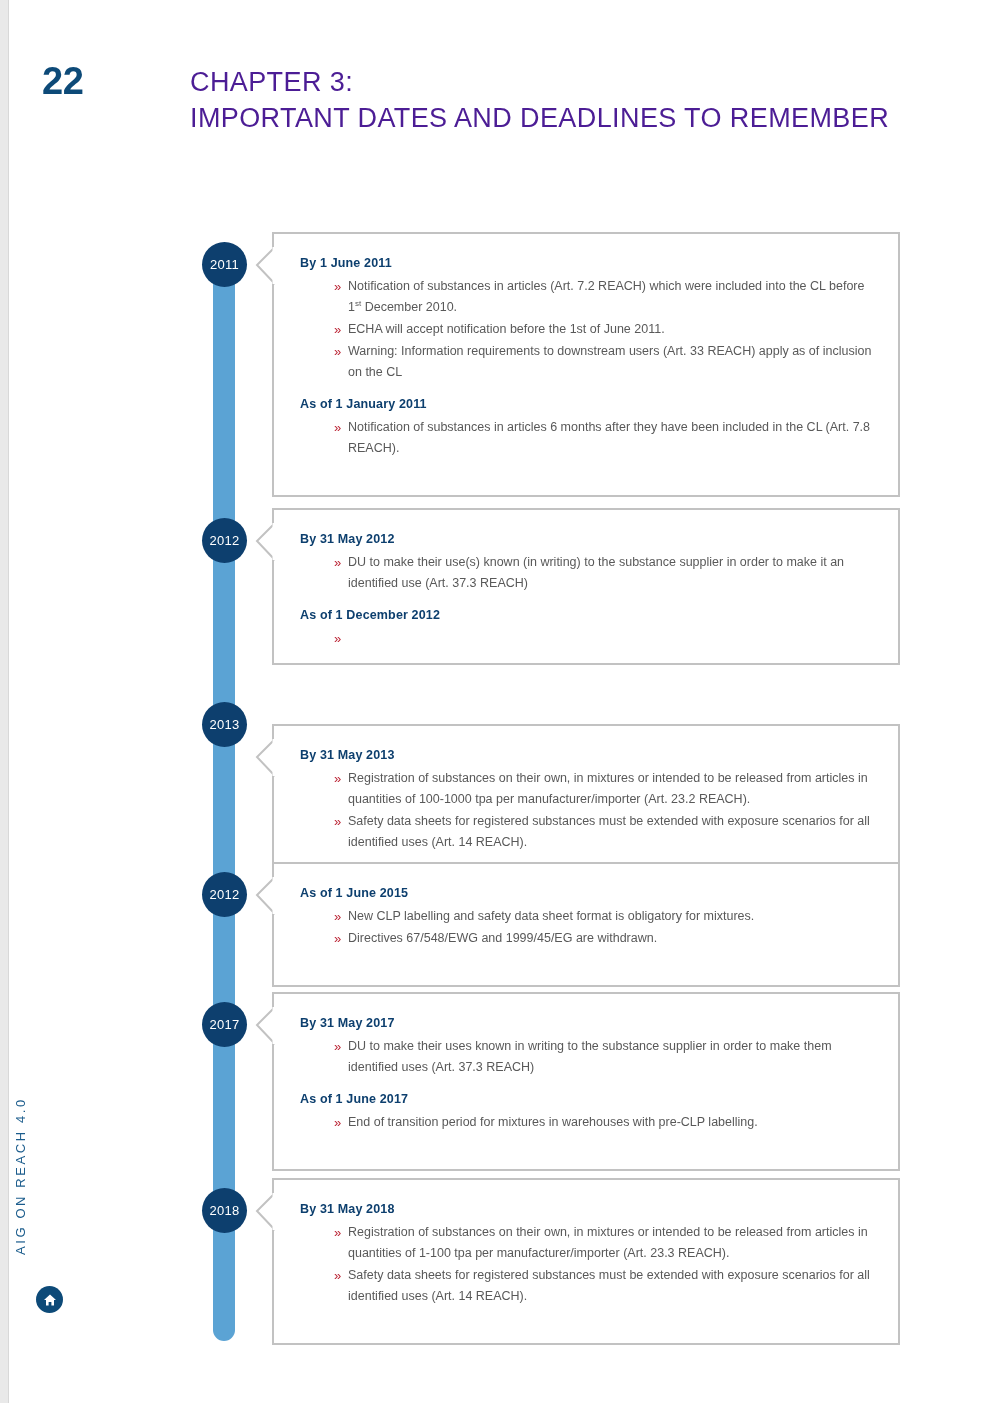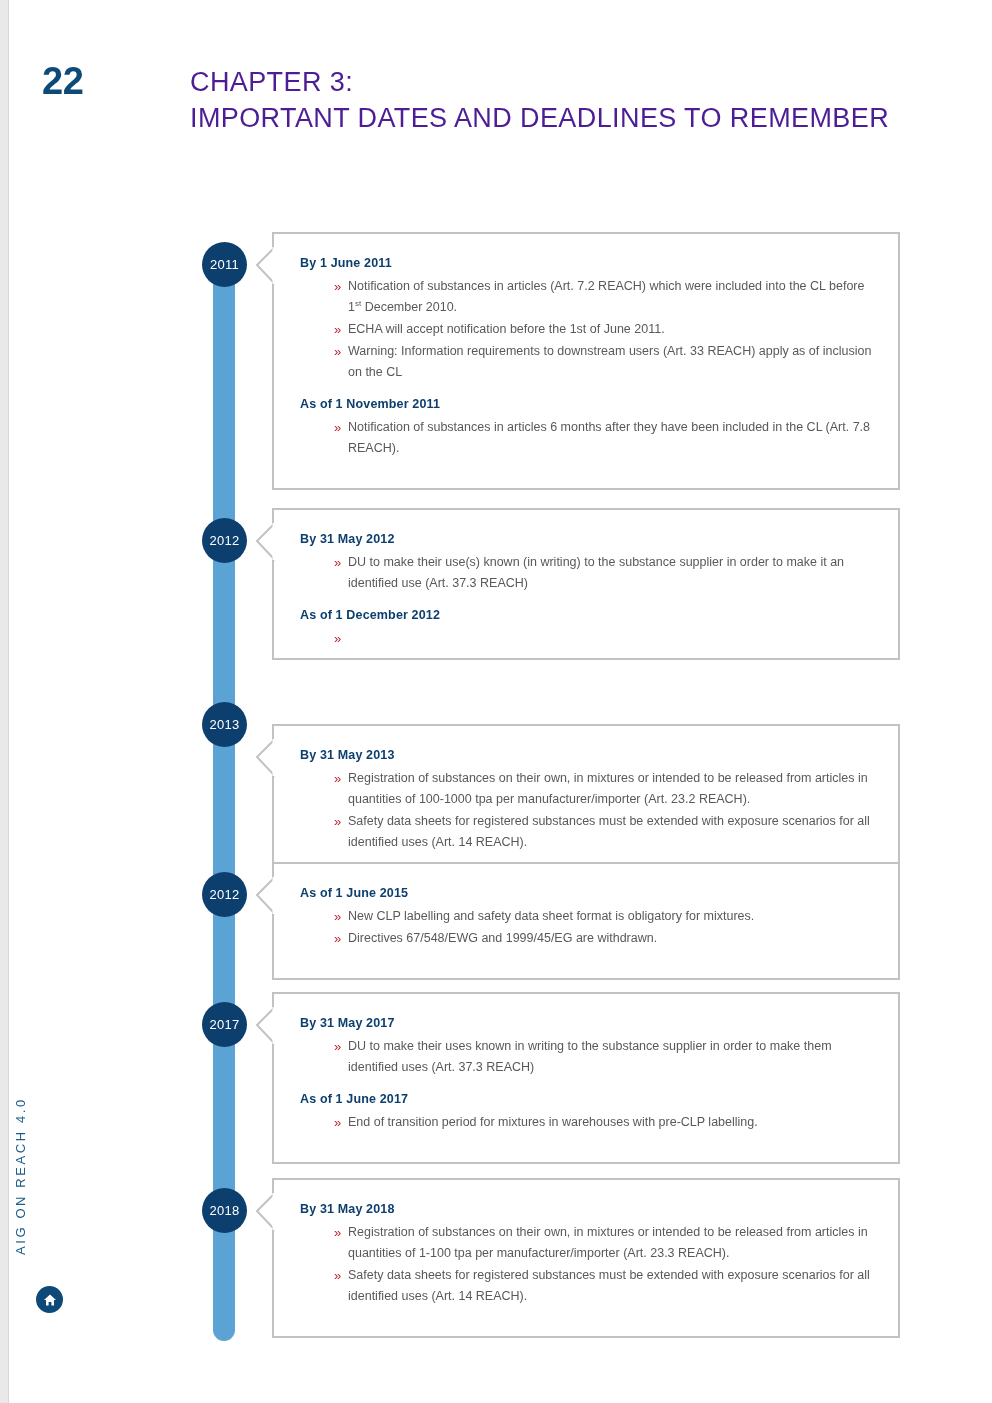--- a/index.html
+++ b/index.html
@@ -147,21 +147,21 @@
     left: -19px;
     top: 13px;
     width: 20px;
     height: 38px;
     z-index: 3;
     pointer-events: none;
   }
   .card-notch svg { display: block; }
 
   .card-inner {
-    padding: 22px 26px 28px 26px;
+    padding: 22px 26px 35px 26px;
   }
 
   .entry-group { margin-bottom: 14px; }
   .entry-group:last-child { margin-bottom: 0; }
 
   .group-title {
     color: #0d3f6e;
     font-weight: bold;
     font-size: 12.5px;
     letter-spacing: 0.15px;
@@ -233,21 +233,21 @@
         <div class="card-inner">
           <div class="entry-group">
             <div class="group-title">By 1 June 2011</div>
             <ul class="bullet-list">
               <li><span class="bullet-marker">»</span><span class="bullet-text">Notification of substances in articles (Art. 7.2 REACH) which were included into the CL before 1<sup>st</sup> December 2010.</span></li>
               <li><span class="bullet-marker">»</span><span class="bullet-text">ECHA will accept notification before the 1st of June 2011.</span></li>
               <li><span class="bullet-marker">»</span><span class="bullet-text">Warning: Information requirements to downstream users (Art. 33 REACH) apply as of inclusion on the CL</span></li>
             </ul>
           </div>
           <div class="entry-group">
-            <div class="group-title">As of 1 November 2011</div>
+            <div class="group-title">As of 1 January 2011</div>
             <ul class="bullet-list">
               <li><span class="bullet-marker">»</span><span class="bullet-text">Notification of substances in articles 6 months after they have been included in the CL (Art. 7.8 REACH).</span></li>
             </ul>
           </div>
         </div>
       </div>
       <div class="year-bubble" style="top: 518px;">
         <span>2012</span>
       </div>
       <div class="entry-card" style="top: 508px; min-height: 152px;">

